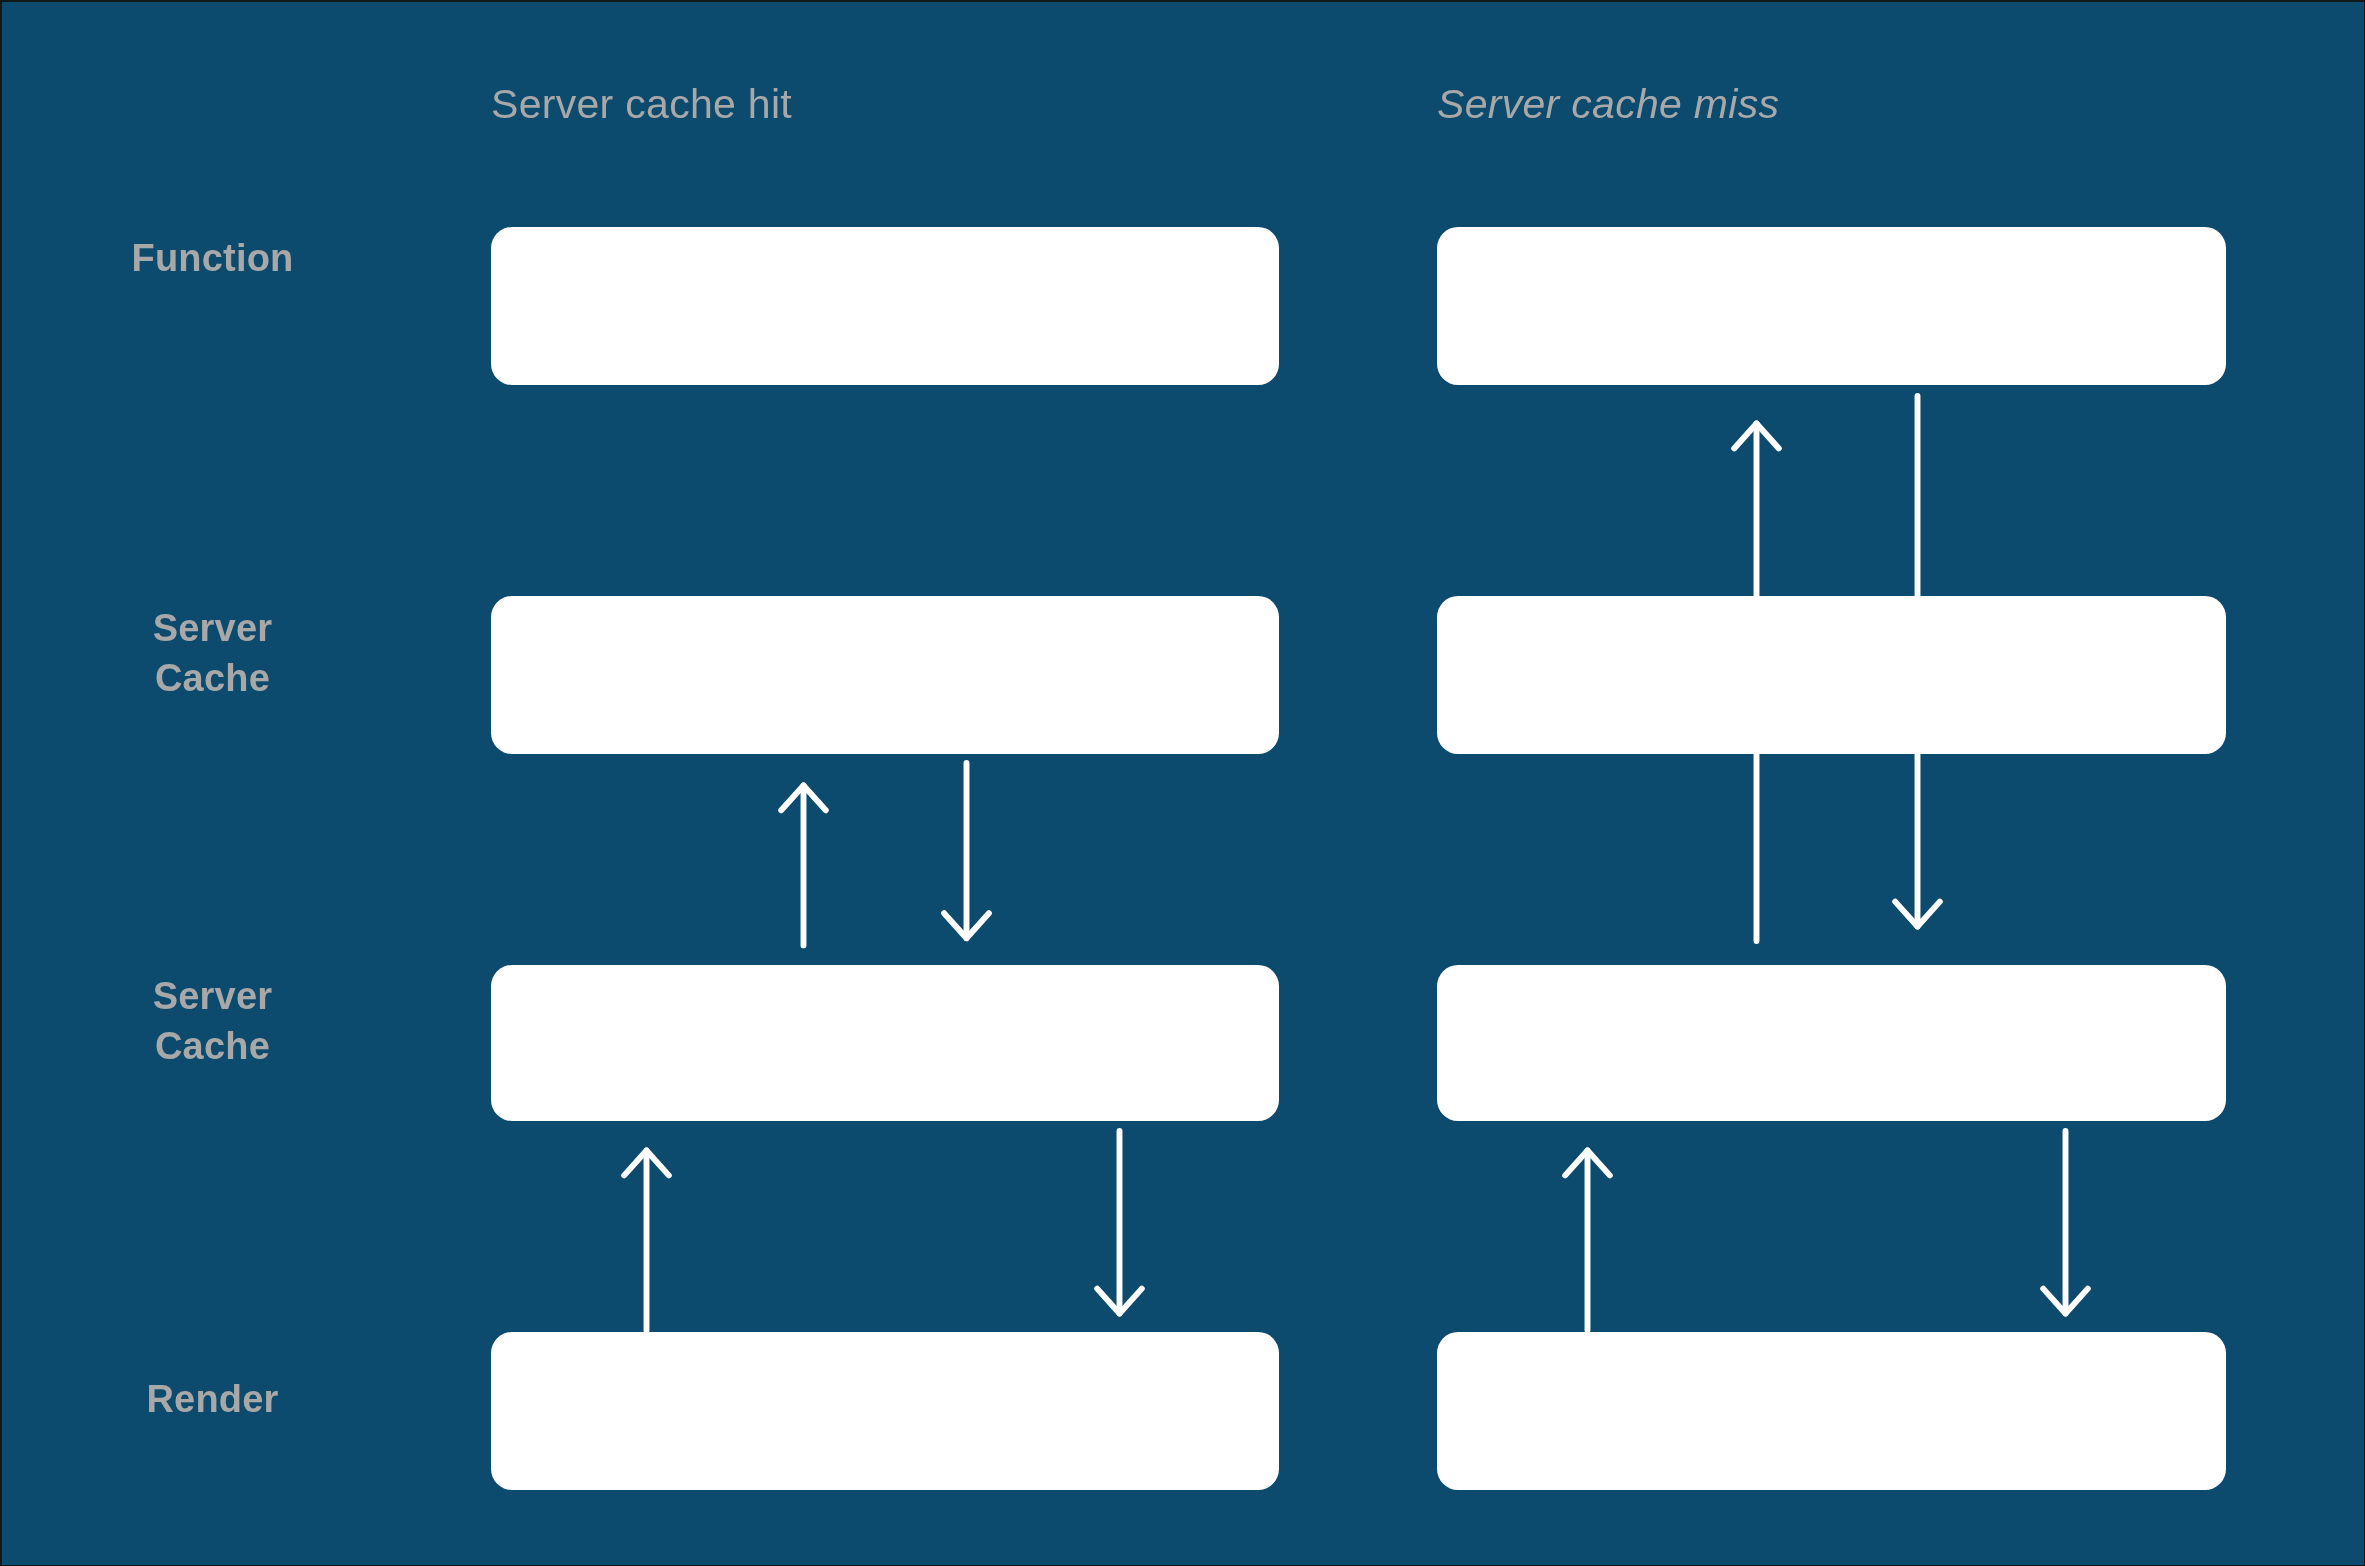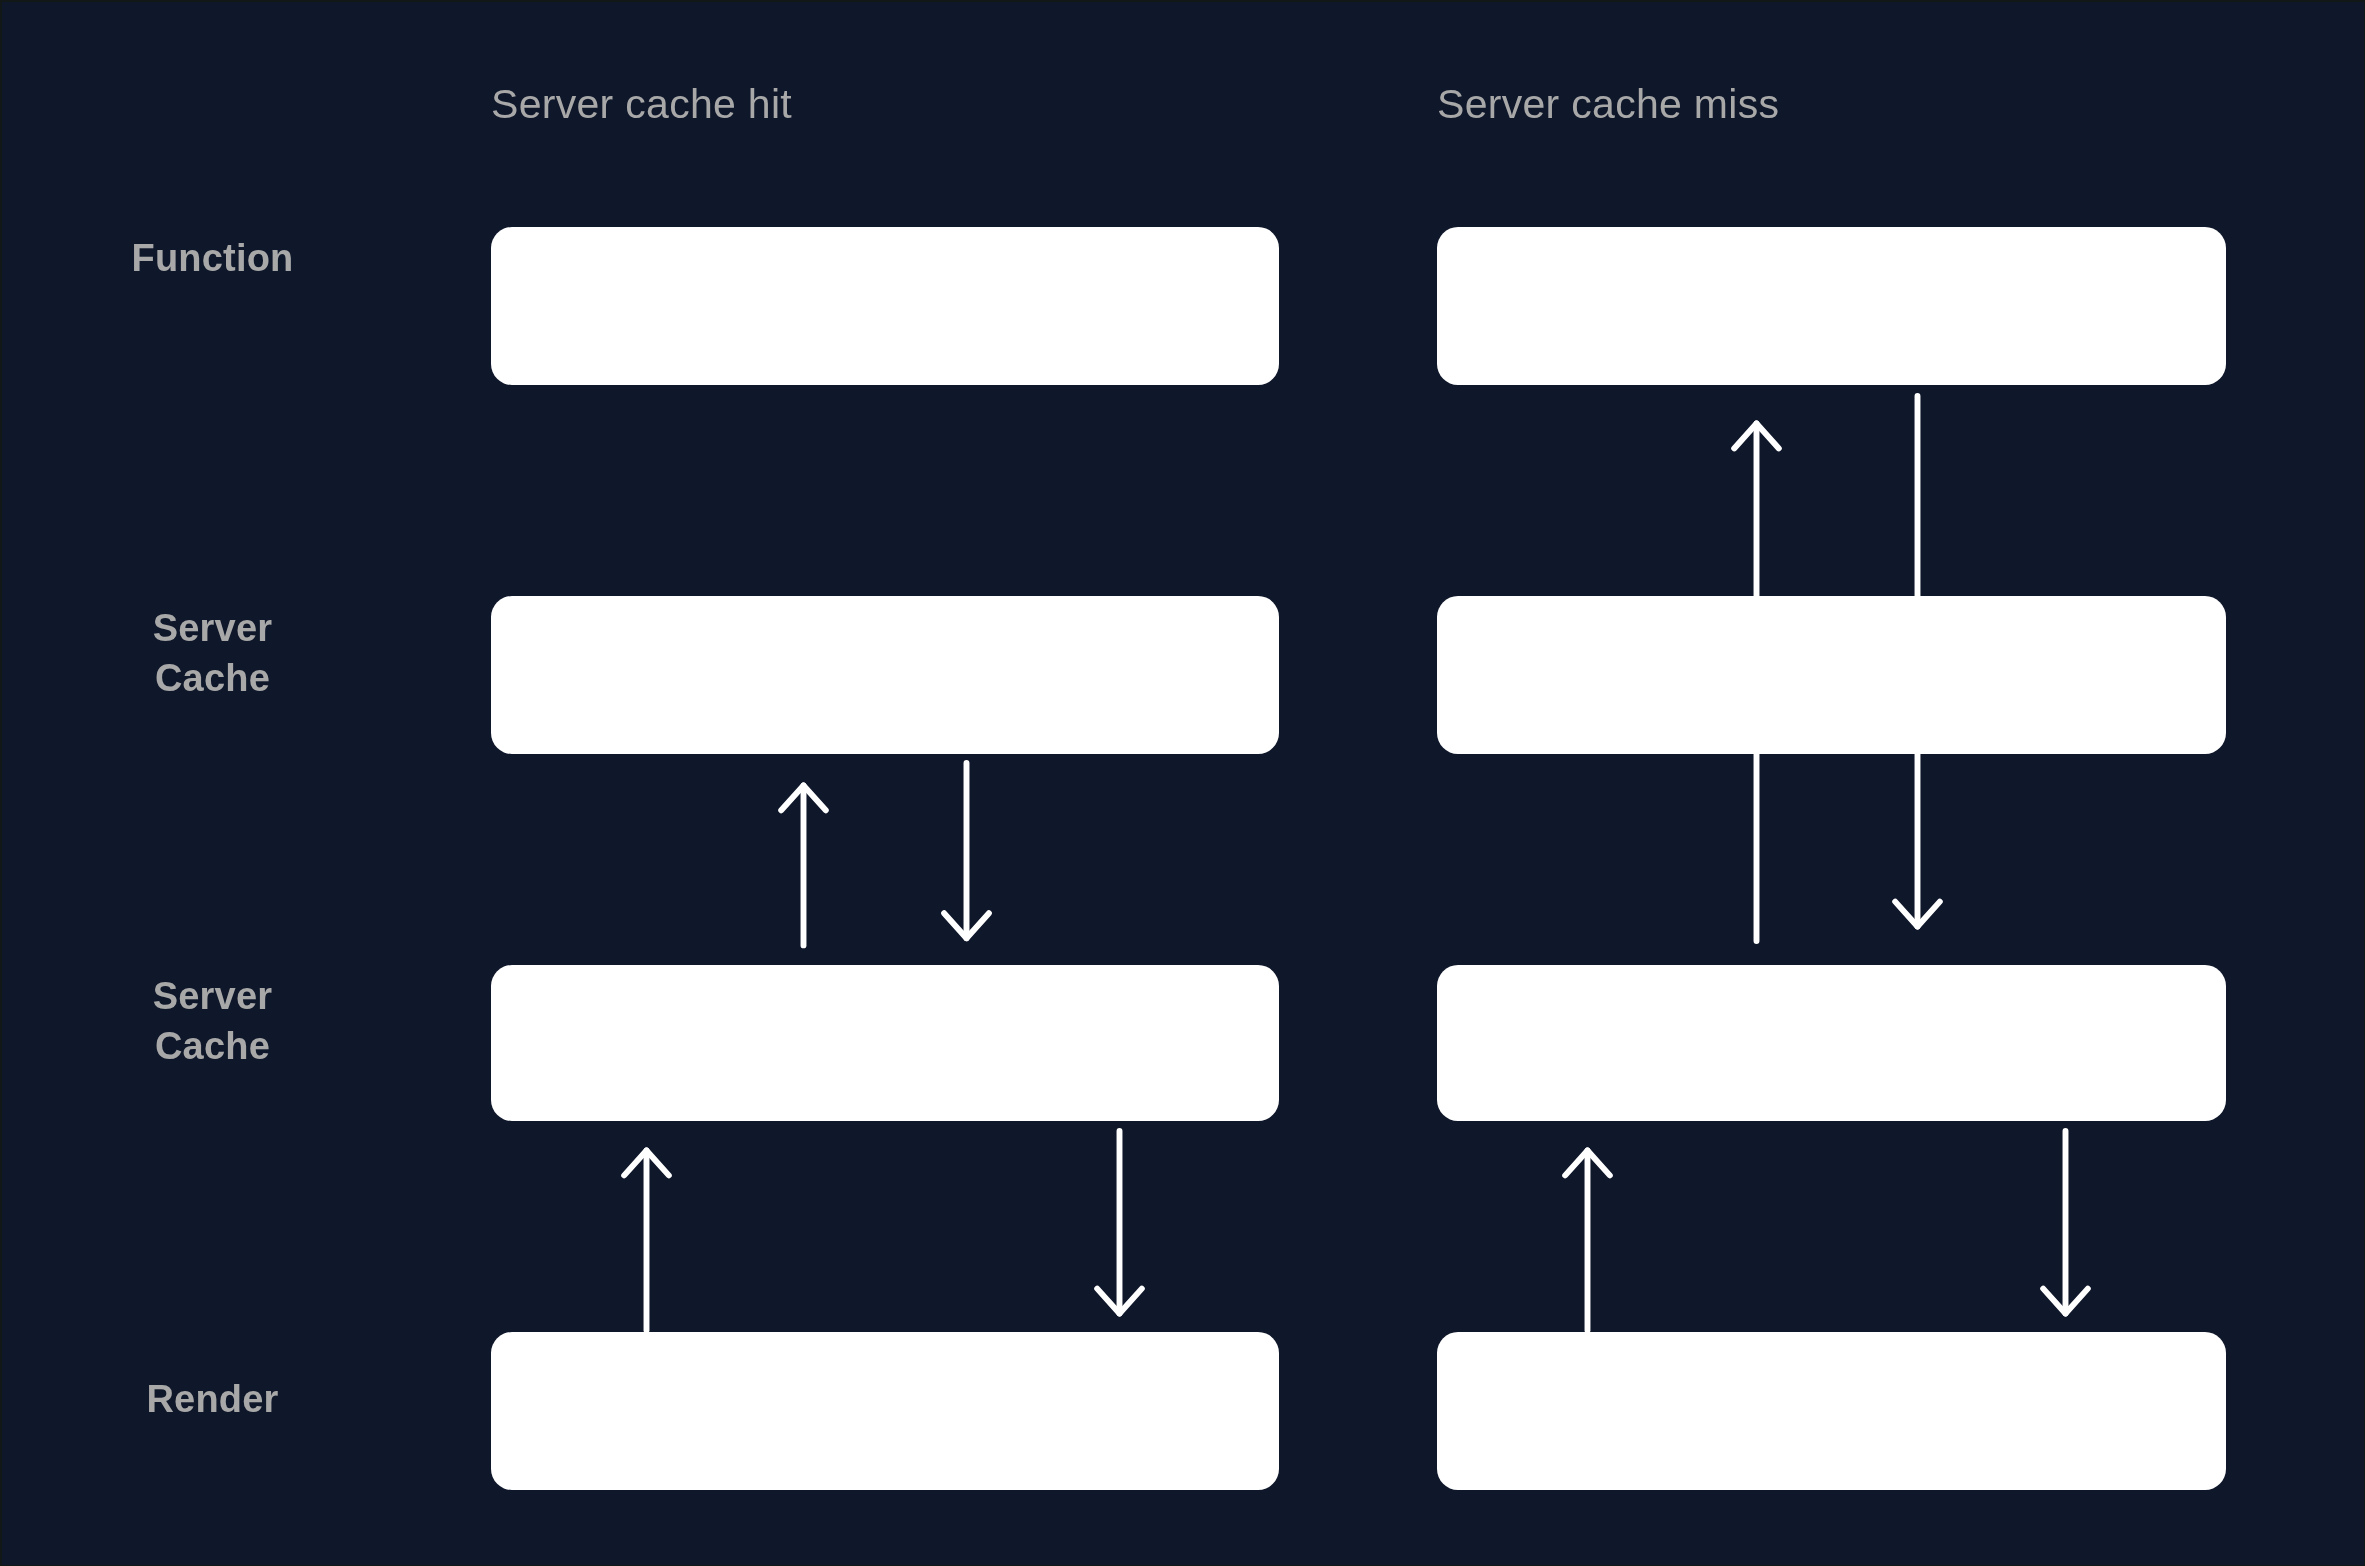--- a/index.html
+++ b/index.html
@@ -4,39 +4,39 @@
 <style>
   html, body {
     margin: 0;
     padding: 0;
     background: #ffffff;
   }
   #canvas {
     position: relative;
     width: 2366px;
     height: 1567px;
-    background: #0f172a;
+    background: #0c4a6e;
     box-sizing: border-box;
     border: 2.6px solid #121718;
     overflow: hidden;
     font-family: "Liberation Sans", sans-serif;
   }
 
   
   .col-header {
     position: absolute;
     color: #a8a8a8;
     font-size: 41px;
     font-weight: 400;
     letter-spacing: 0.3px;
     white-space: nowrap;
     line-height: 1.1;
   }
   #col-header-hit  { left: 489px;  top: 80px; }
-  #col-header-miss { left: 1435px; top: 80px; }
+  #col-header-miss { left: 1435px; top: 80px; font-style: italic; }
 
   
   .row-label {
     position: absolute;
     width: 421px;
     left: 0;
     text-align: center;
     color: #a8a8a8;
     font-size: 38px;
     font-weight: 700;

